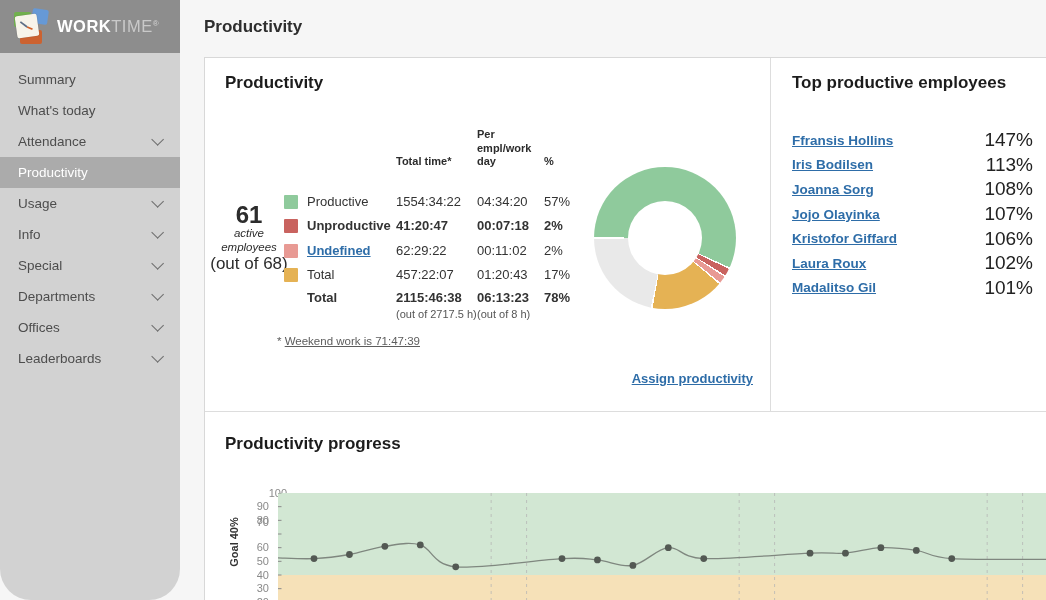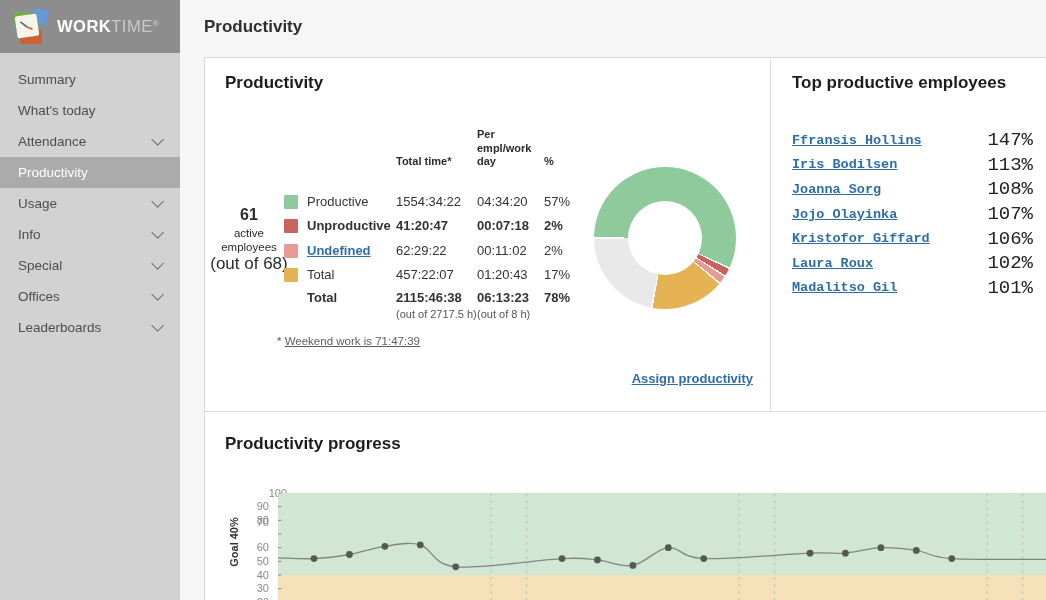--- a/index.html
+++ b/index.html
@@ -1,20 +1,20 @@
 <!DOCTYPE html>
 <html><head>
 <meta charset="utf-8">
 <style>
   * { margin:0; padding:0; box-sizing:border-box; }
   html,body { width:1046px; height:600px; overflow:hidden; }
   body { font-family:"Liberation Sans","DejaVu Sans",sans-serif; background:#f6f6f6; color:#333; position:relative; }
 
   
-  .sidebar { position:absolute; left:0; top:0; width:180px; height:600px; background:#d2d2d2; }
+  .sidebar { position:absolute; left:0; top:0; width:180px; height:600px; background:#d2d2d2;border-radius:31px; }
   .sidebar-header { height:53px; background:#8d8d8d; display:flex; align-items:center; padding-left:14px; }
   .logo-icon { position:relative; width:34px; height:35px; flex:0 0 auto; }
   .logo-icon .sq-green { position:absolute; left:0; top:3px; width:17px; height:15px; background:#71b04e; border-radius:2px; }
   .logo-icon .sq-blue  { position:absolute; right:0; top:0; width:16px; height:15px; background:#6699d6; border-radius:2px; transform:rotate(8deg); }
   .logo-icon .sq-orange{ position:absolute; left:6px; bottom:0; width:22px; height:14px; background:#cc6230; border-radius:2px; }
   .logo-icon .clock { position:absolute; left:2px; top:6px; width:22px; height:22px; background:#f7f4ea; border-radius:2px; transform:rotate(-8deg); box-shadow:0 0 1px rgba(0,0,0,.35); }
   .logo-text { margin-left:9px; font-size:16.5px; letter-spacing:.5px; color:#fff; font-weight:bold; white-space:nowrap; }
   .logo-text .lt { color:#c9c9c9; font-weight:normal; }
   .logo-text .reg { color:#d5d5d5; font-size:8px; vertical-align:super; font-weight:normal; }
   .nav { padding-top:11px; }
@@ -25,22 +25,22 @@
 
   
   .main-title { position:absolute; left:204px; top:17px; font-size:17px; font-weight:bold; color:#2e2e2e; }
   .card { position:absolute; left:204px; top:57px; width:843px; height:544px; background:#fff; border:1px solid #d8d8d8; border-right:none; border-bottom:none; }
   .panel-title { font-size:17px; font-weight:bold; color:#1c1c1c; }
 
   
   .panel-left { position:absolute; left:0; top:0; width:566px; height:353px; border-right:1px solid #ddd; }
   .panel-left > .panel-title { position:absolute; left:20px; top:15px; }
   .emp-block { position:absolute; left:0; top:146px; width:88px; text-align:center; color:#2c2c2c; }
-  .emp-count { font-size:16px; font-weight:bold; line-height:22px; }
-  .emp-sub { font-size:11.5px; line-height:14px; }
+  .emp-count { font-size:24px; font-weight:bold; line-height:22px; }
+  .emp-sub { font-size:11.5px; line-height:14px;font-style:italic; }
   .emp-out { font-size:17px; line-height:14px; margin-top:3px; }
   .thead { position:absolute; font-size:11px; font-weight:bold; color:#2c2c2c; line-height:13.5px; }
   .h-total { left:191px; top:97px; }
   .h-per { left:272px; top:70px; width:62px; }
   .h-pct { left:339px; top:97px; }
   .t-row { position:absolute; left:0; width:100%; height:20px; font-size:13px; line-height:20px; color:#333; }
   .t-row .sw { position:absolute; left:79px; top:3px; width:14px; height:14px; border-radius:1px; }
   .c-label { position:absolute; left:102px; }
   .c-total { position:absolute; left:191px; }
   .c-per { position:absolute; left:272px; }
@@ -52,21 +52,21 @@
   .footnote .fn-link { text-decoration:underline; cursor:pointer; color:#5d5d5d; }
   .assign { position:absolute; right:17px; top:313px; font-size:13px; }
 
   .donut { position:absolute; left:389px; top:109px; width:142px; height:142px; border-radius:50%; }
   .donut .hole { position:absolute; left:50%; top:50%; width:74px; height:74px; margin:-37px 0 0 -37px; background:#fff; border-radius:50%; }
 
   
   .panel-right { position:absolute; left:567px; top:0; right:0; height:353px; }
   .panel-right > .panel-title { position:absolute; left:20px; top:15px; }
   .emp-list { position:absolute; left:20px; right:14px; top:70px; }
-  .emp-row { height:24.6px; display:flex; align-items:center; justify-content:space-between;font-family:Liberation Mono, monospace; }
+  .emp-row { height:24.6px; display:flex; align-items:center; justify-content:space-between; }
   .emp-name { font-size:13.5px; }
   .emp-val { font-size:19px; color:#222; }
 
   
   .panel-bottom { position:absolute; left:0; top:353px; right:0; height:247px; border-top:1px solid #ddd; }
   .panel-bottom > .panel-title { position:absolute; left:20px; top:22px; }
   .ytick { position:absolute; width:34px; text-align:right; font-size:11px; color:#8a8a8a; line-height:13px; }
   .goal-label { position:absolute; left:-1px; top:124px; width:60px; text-align:center; font-size:11px; font-weight:bold; color:#333; transform:rotate(-90deg); }
   .plot { position:absolute; left:73px; top:81px; width:770px; height:166px; }
 </style>
@@ -105,20 +105,24 @@
       <div class="sidebar-item">
         <span class="lbl">Usage</span>
         <span class="chev"></span>
       </div>
       <div class="sidebar-item">
         <span class="lbl">Info</span>
         <span class="chev"></span>
       </div>
       <div class="sidebar-item">
         <span class="lbl">Special</span>
+        <span class="chev"></span>
+      </div>
+      <div class="sidebar-item">
+        <span class="lbl">Departments</span>
         <span class="chev"></span>
       </div>
       <div class="sidebar-item">
         <span class="lbl">Offices</span>
         <span class="chev"></span>
       </div>
       <div class="sidebar-item">
         <span class="lbl">Leaderboards</span>
         <span class="chev"></span>
       </div>

